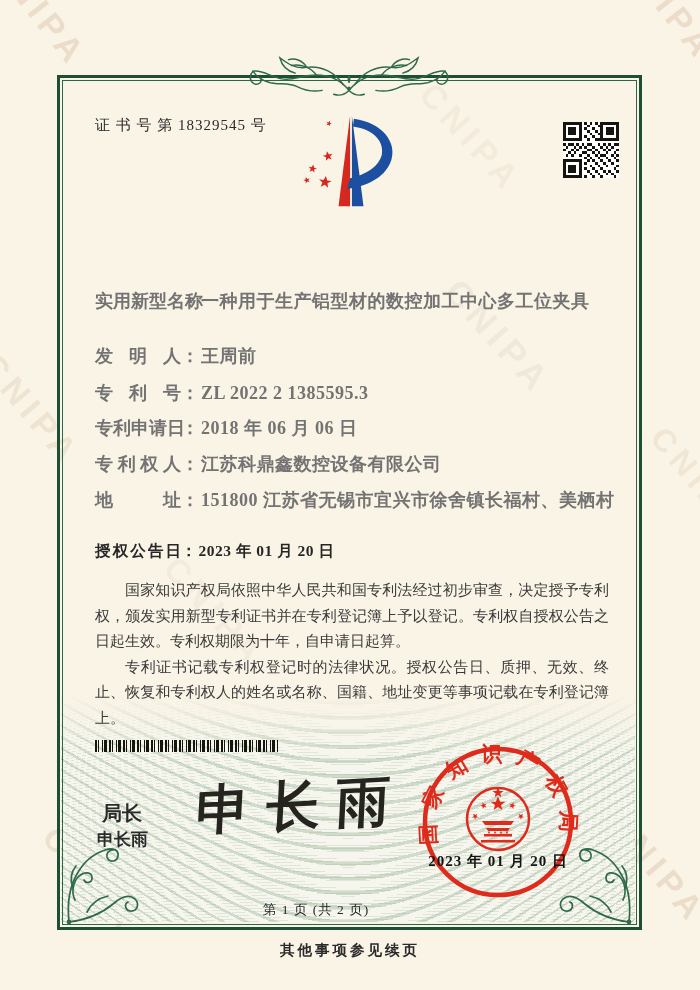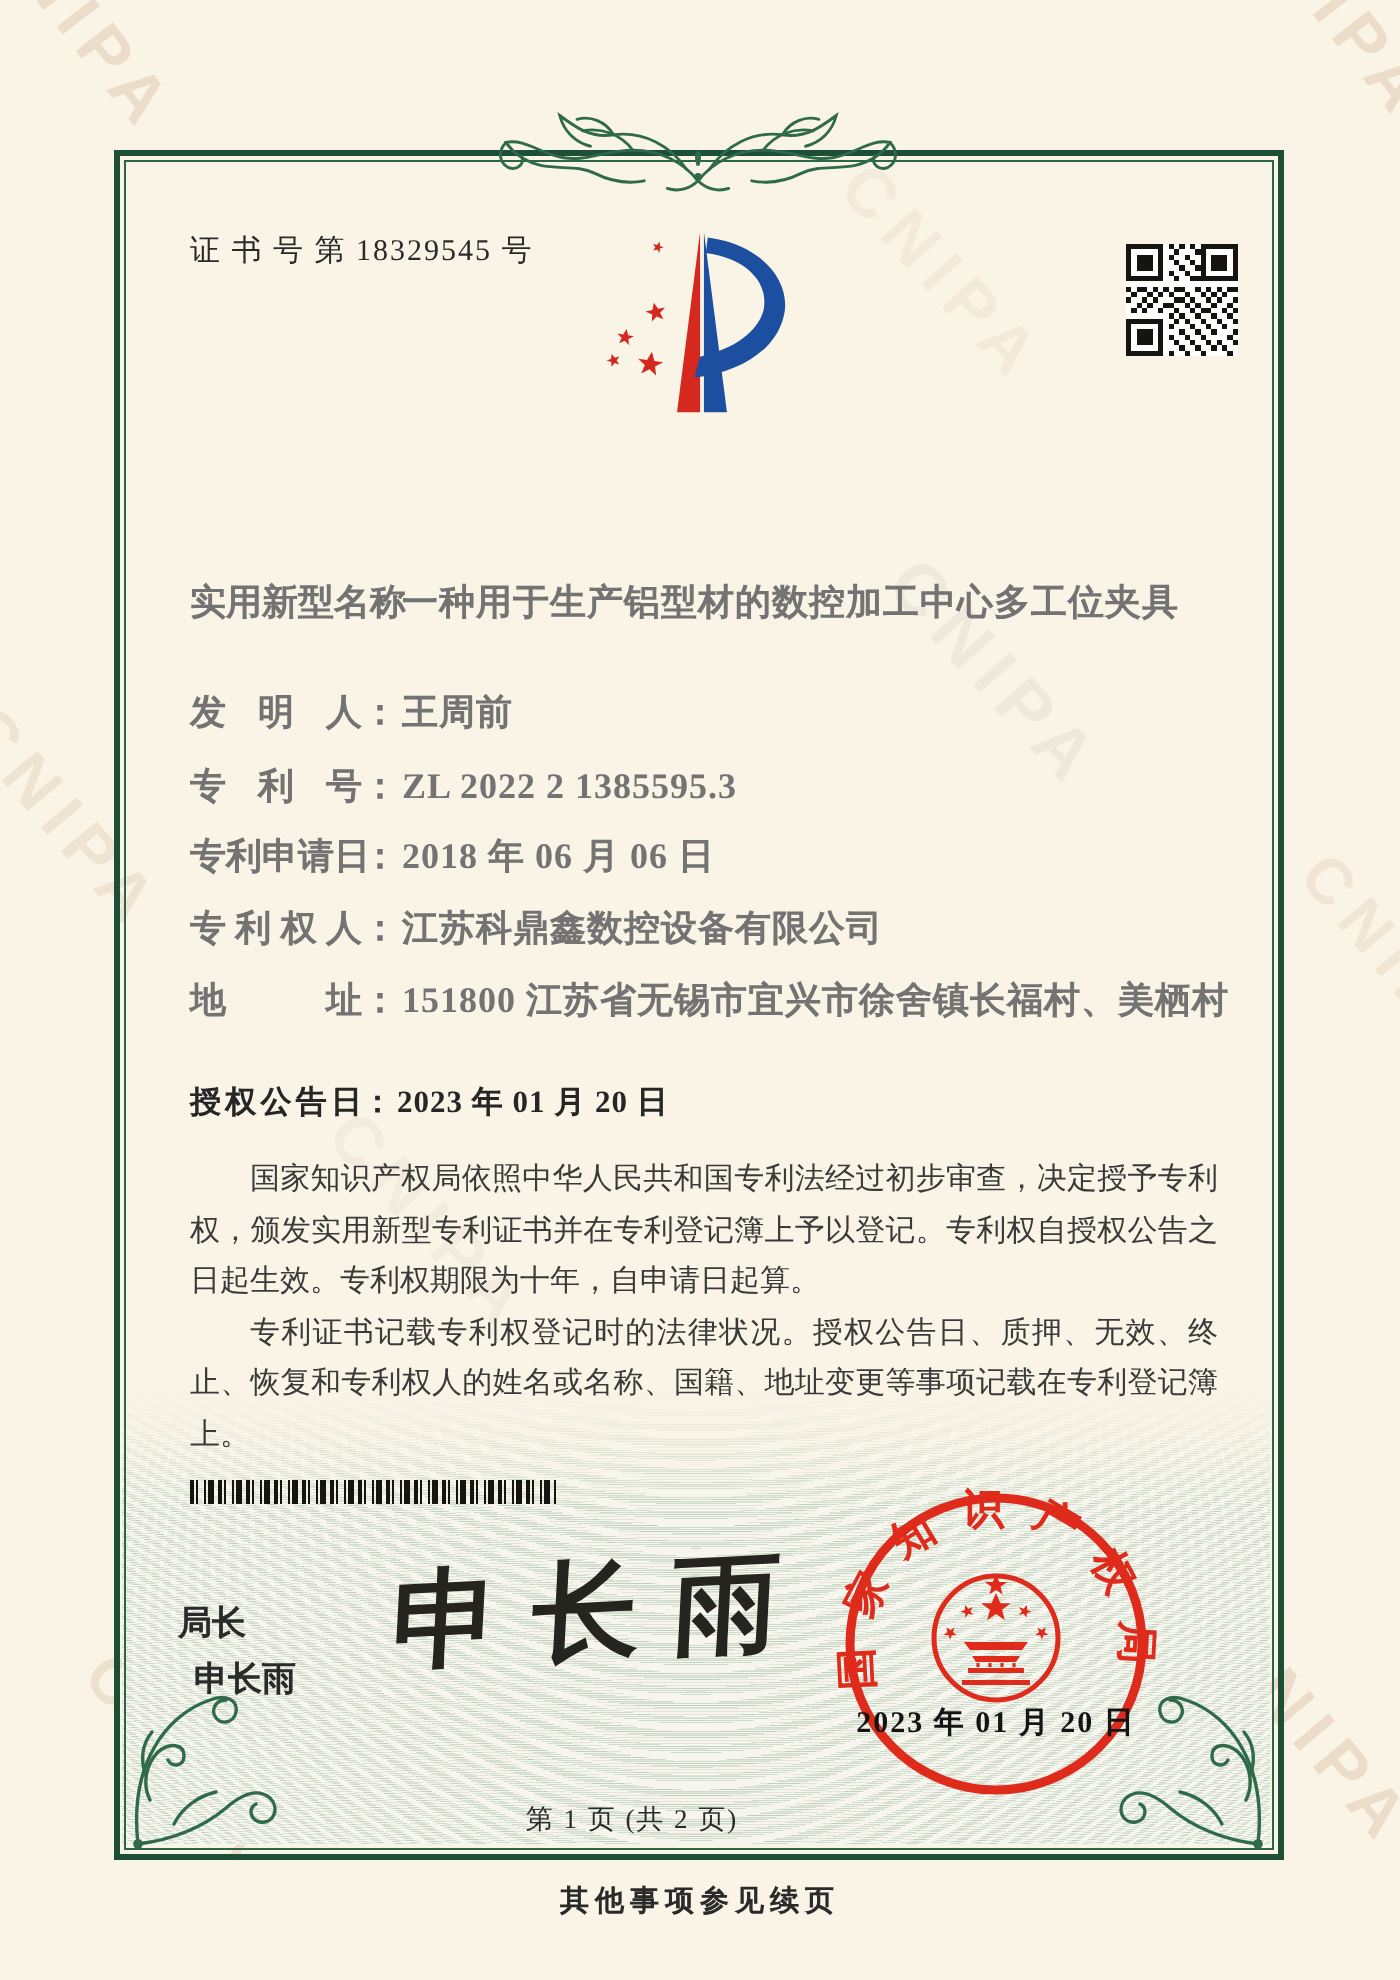--- a/index.html
+++ b/index.html
@@ -59,21 +59,21 @@
   
   .paras{position:absolute;left:95px;top:578px;width:514px;font-size:15px;line-height:25.5px;
          color:#3a3a3a;text-align:justify;}
   .paras p{margin:0;text-indent:2em;}
 
   
   .barcode{position:absolute;left:95px;top:740px;width:183px;height:12px;
     background:repeating-linear-gradient(90deg,#15140f 0 2px,rgba(0,0,0,0) 2px 3px,
       #15140f 3px 4px,rgba(0,0,0,0) 4px 7px,#15140f 7px 8px,rgba(0,0,0,0) 8px 9px,
       #15140f 9px 12px,rgba(0,0,0,0) 12px 14px);}
-  .signer-title{position:absolute;left:89px;top:800px;font-size:17px;font-weight:600;color:#2a2a2a;}
+  .signer-title{position:absolute;left:102px;top:800px;font-size:20px;font-weight:600;color:#2a2a2a;}
   .signer-name{position:absolute;left:97px;top:828px;font-size:17px;font-weight:600;color:#2a2a2a;}
   .signature{position:absolute;left:196px;top:770px;font-size:54px;letter-spacing:16px;
              color:#26241f;transform:rotate(-3deg) skewX(-6deg);font-weight:600;}
   .seal-svg{position:absolute;left:413px;top:737px;width:170px;height:170px;}
   .seal-date{position:absolute;left:413px;top:852px;width:170px;text-align:center;
              font-size:15px;font-weight:600;color:#141414;letter-spacing:1px;}
   .page-info{position:absolute;left:0;top:901px;width:632px;text-align:center;
              font-size:13.5px;letter-spacing:1px;color:#2a2a2a;}
   .footer-note{position:absolute;left:0;top:941px;width:700px;text-align:center;
                font-size:14.5px;letter-spacing:3px;font-weight:600;color:#2a2a2a;}

